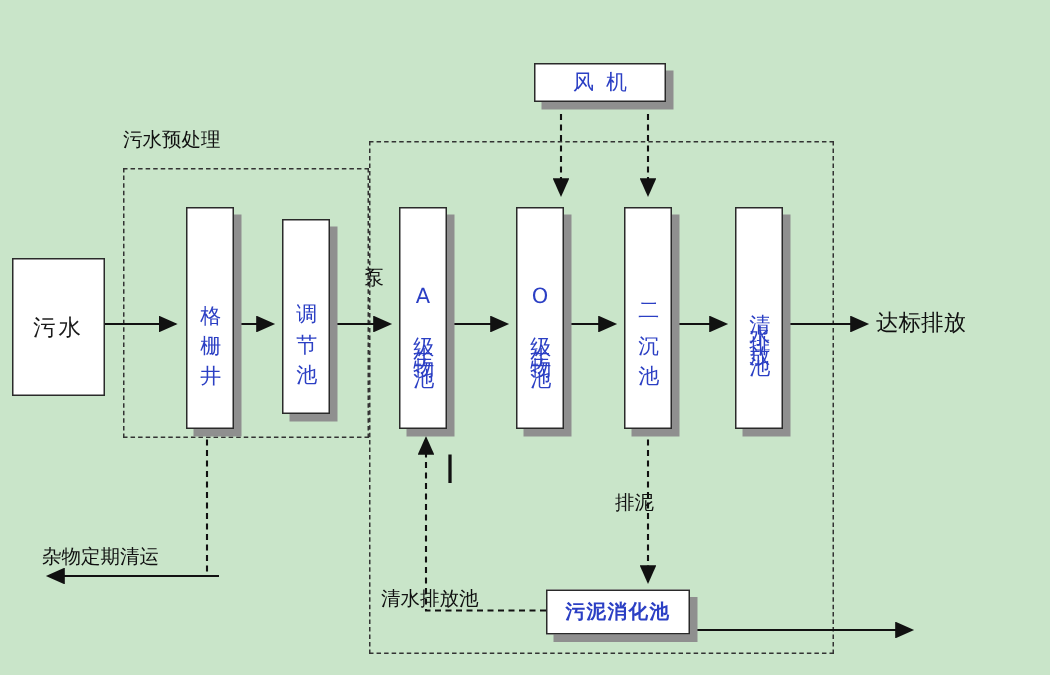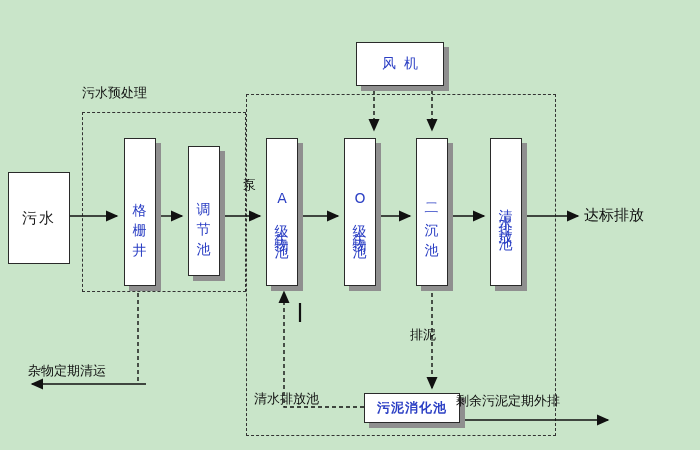--- a/index.html
+++ b/index.html
@@ -79,29 +79,28 @@
   </div>
 
   <div class="box shadow sp3" style="left:416px;top:138px;width:32px;height:148px">
     <span class="vtext">二沉池</span>
   </div>
 
   <div class="box shadow sp5" style="left:490px;top:138px;width:32px;height:148px">
     <span class="vtext">清水排放池</span>
   </div>
 
-  <div class="box shadow" style="left:356px;top:42px;width:88px;height:44px">
+  <div class="box shadow" style="left:356px;top:42px;width:88px;height:26px">
     <span class="htext">风机</span>
   </div>
 
   <div class="box shadow" style="left:364px;top:393px;width:96px;height:30px">
     <span class="htext-sm">污泥消化池</span>
   </div>
 
   <div class="lbl" style="left:82px;top:84px">污水预处理</div>
   <div class="lbl" style="left:243px;top:176px">泵</div>
   <div class="lbl" style="left:28px;top:362px">杂物定期清运</div>
   <div class="lbl" style="left:254px;top:390px">清水排放池</div>
   <div class="lbl" style="left:410px;top:326px">排泥</div>
-  <div class="lbl" style="left:456px;top:392px">剩余污泥定期外排</div>
   <div class="lbl lbl-big" style="left:584px;top:206px">达标排放</div>
 
 </div>
 
 </body></html>

